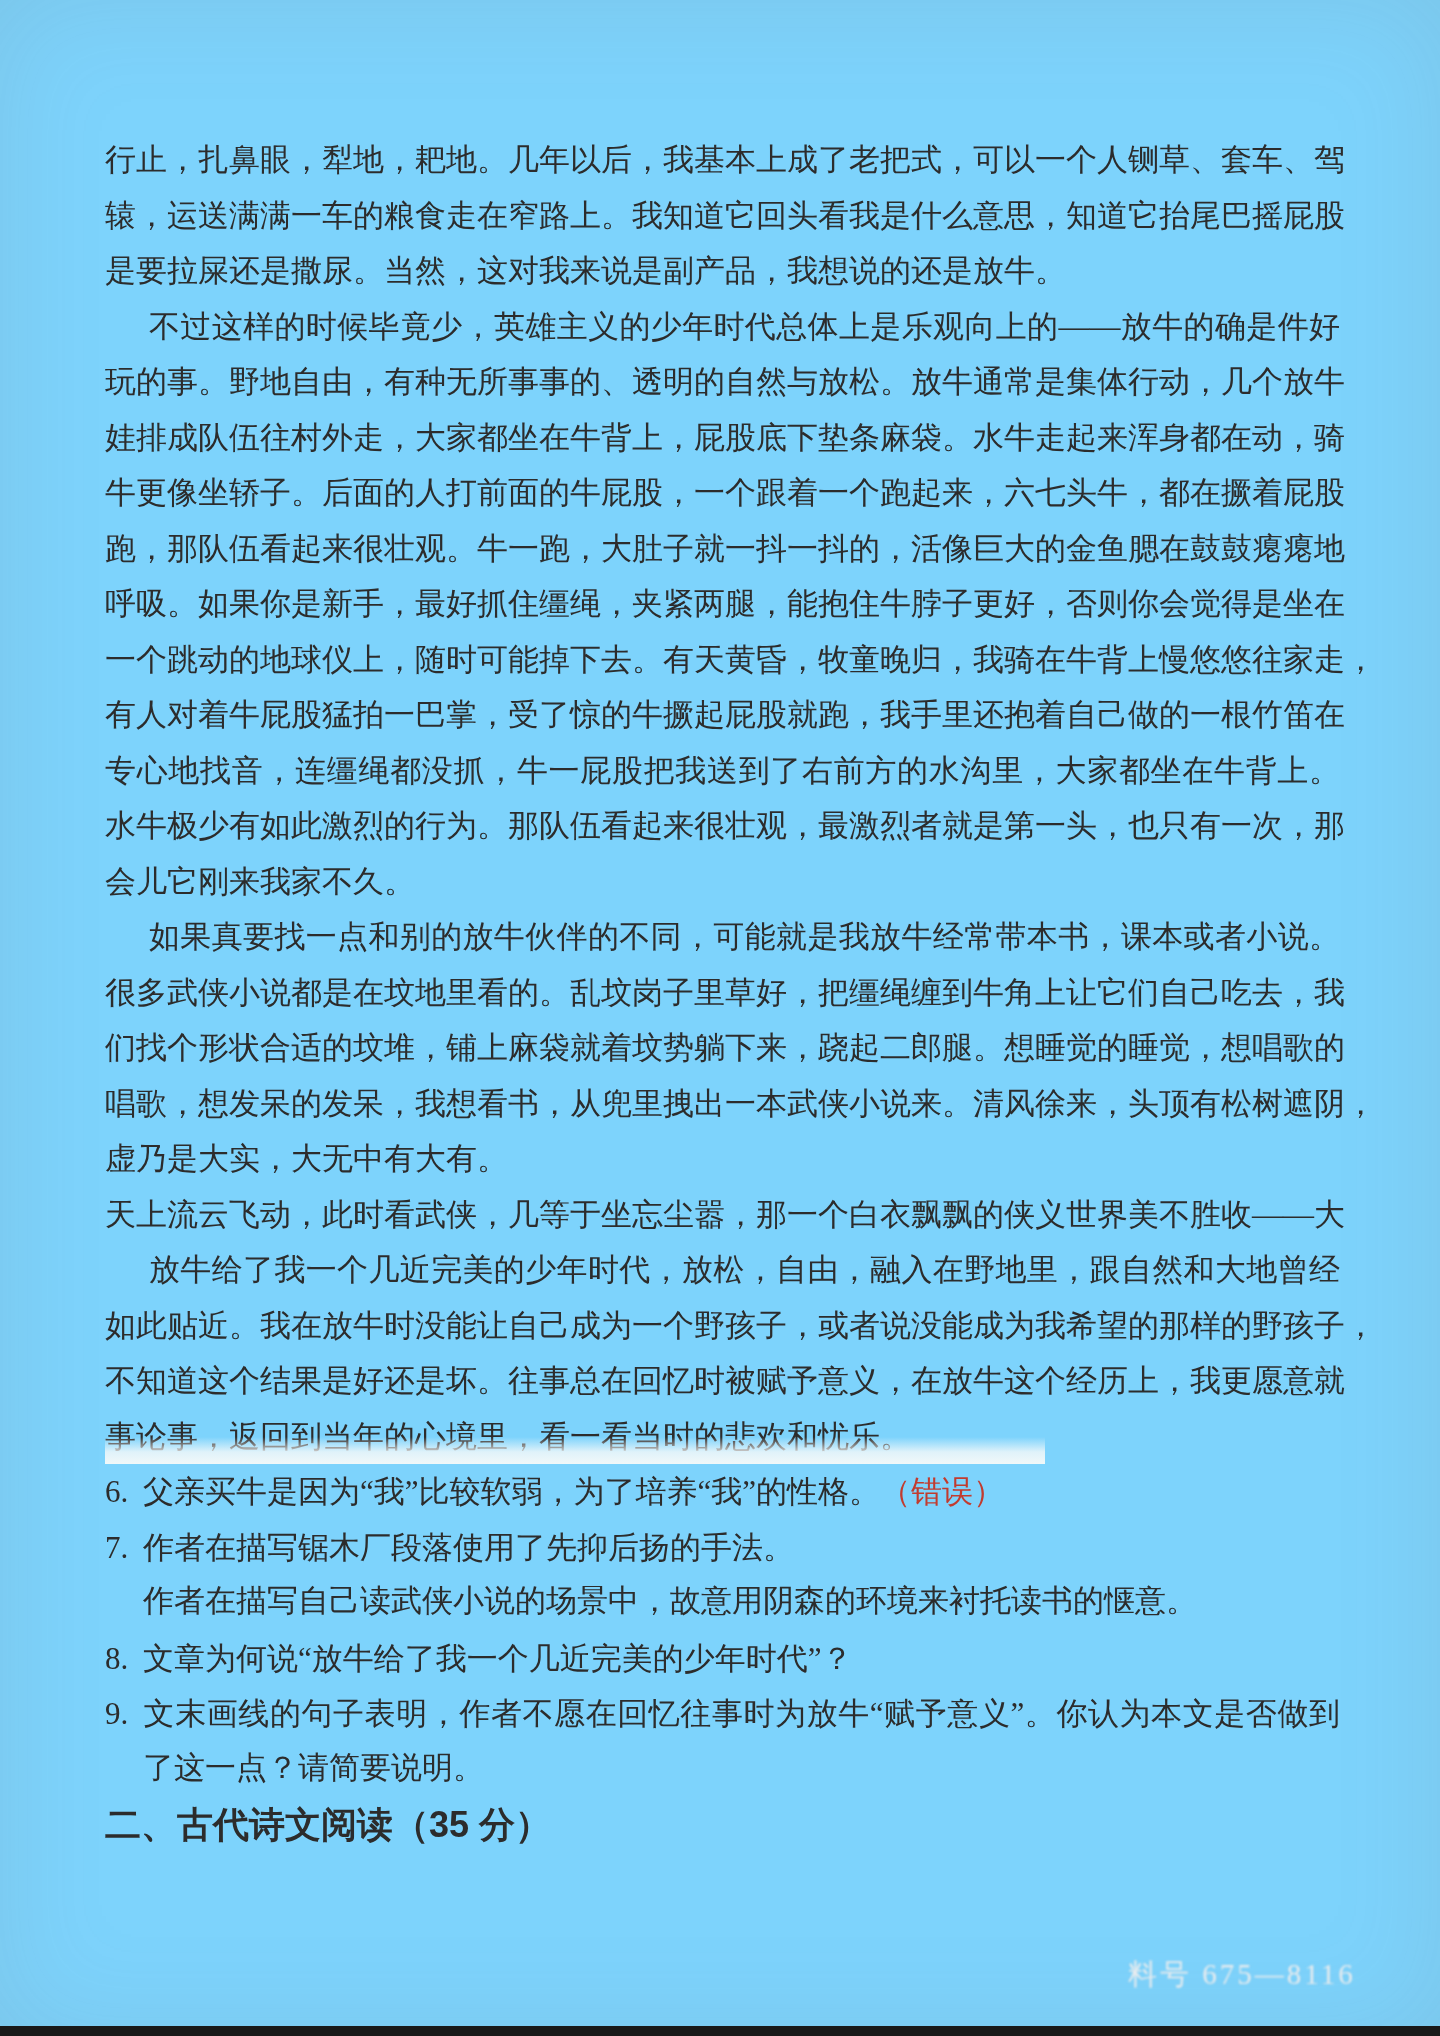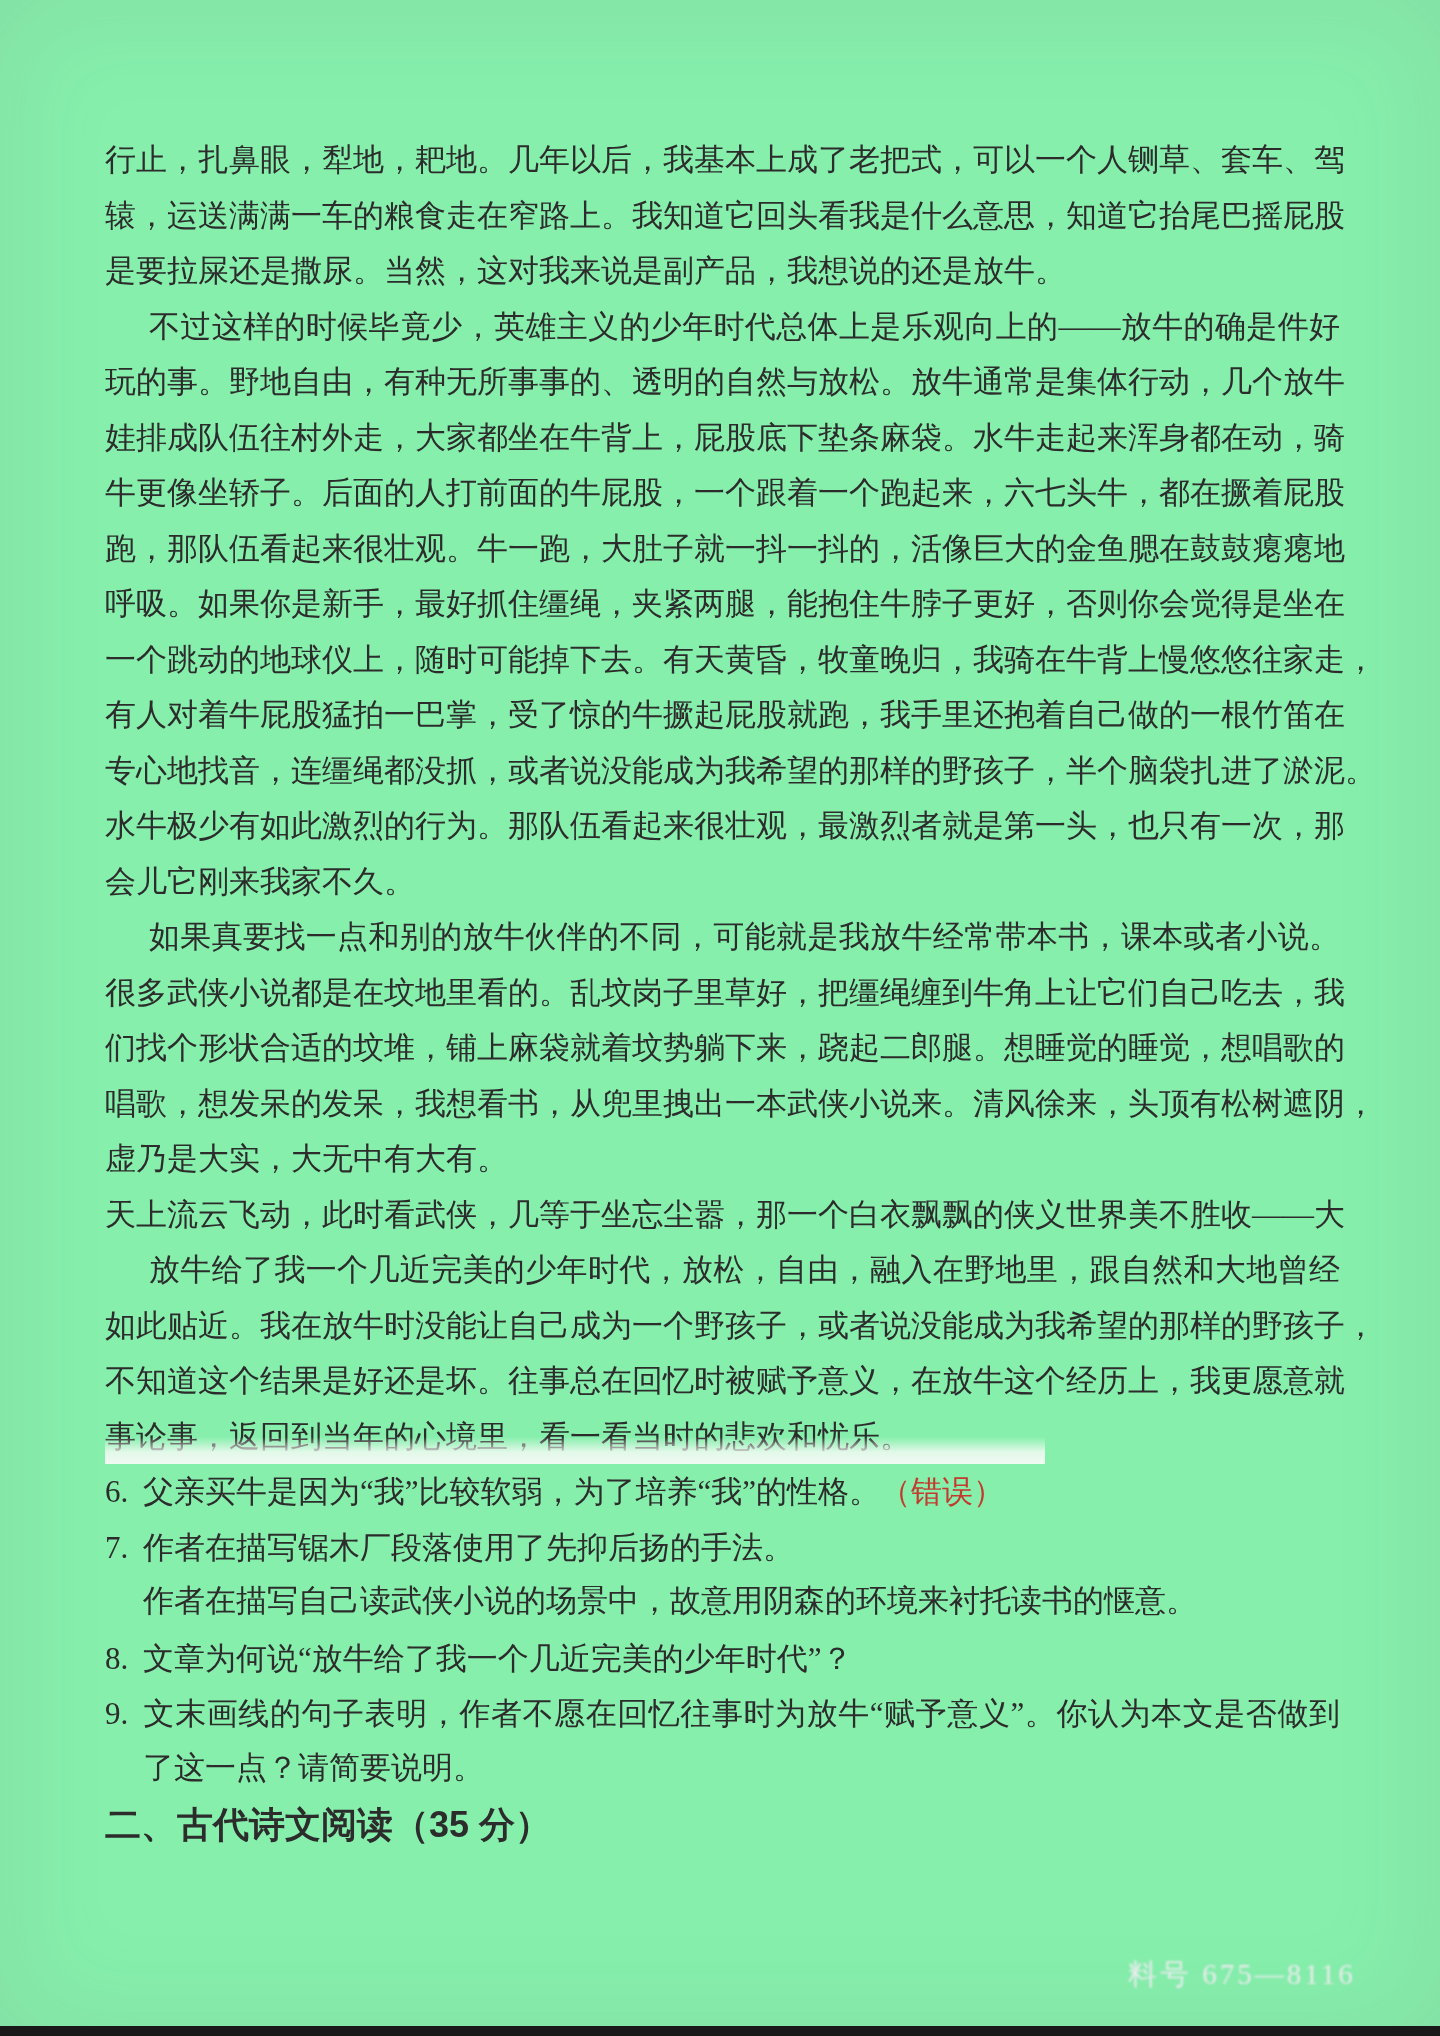--- a/index.html
+++ b/index.html
@@ -1,18 +1,18 @@
 <!DOCTYPE html>
 <html><head>
 <meta charset="utf-8">
 <style>
   html,body{margin:0;padding:0;background:#e8e8e8;}
   .page{
     position:relative;width:1440px;height:2036px;overflow:hidden;
-    background:#86efac;
+    background:#7dd3fc;
     font-family:"Liberation Serif","DejaVu Serif",serif;
     color:#2c2c2c;
   }
   .vignette{position:absolute;inset:0;pointer-events:none;
     box-shadow:inset 0 0 110px rgba(110,110,110,.14);}
   .text-col{position:absolute;left:105px;top:132px;width:1235px;}
   .ln{height:55.5px;line-height:55.5px;font-size:31px;white-space:nowrap;position:relative;}
   .fill{text-align:justify;text-align-last:justify;text-justify:inter-character;}
   .indent{padding-left:44px;}
   .hang{padding-left:38px;font-family:Liberation Mono, monospace;}
@@ -40,21 +40,21 @@
     <div class="ln fill">辕，运送满满一车的粮食走在窄路上。我知道它回头看我是什么意思，知道它抬尾巴摇屁股</div>
     <div class="ln">是要拉屎还是撒尿。当然，这对我来说是副产品，我想说的还是放牛。</div>
     <div class="ln fill indent">不过这样的时候毕竟少，英雄主义的少年时代总体上是乐观向上的——放牛的确是件好</div>
     <div class="ln fill">玩的事。野地自由，有种无所事事的、透明的自然与放松。放牛通常是集体行动，几个放牛</div>
     <div class="ln fill">娃排成队伍往村外走，大家都坐在牛背上，屁股底下垫条麻袋。水牛走起来浑身都在动，骑</div>
     <div class="ln fill">牛更像坐轿子。后面的人打前面的牛屁股，一个跟着一个跑起来，六七头牛，都在撅着屁股</div>
     <div class="ln fill">跑，那队伍看起来很壮观。牛一跑，大肚子就一抖一抖的，活像巨大的金鱼腮在鼓鼓瘪瘪地</div>
     <div class="ln fill">呼吸。如果你是新手，最好抓住缰绳，夹紧两腿，能抱住牛脖子更好，否则你会觉得是坐在</div>
     <div class="ln fill">一个跳动的地球仪上，随时可能掉下去。有天黄昏，牧童晚归，我骑在牛背上慢悠悠往家走，</div>
     <div class="ln fill">有人对着牛屁股猛拍一巴掌，受了惊的牛撅起屁股就跑，我手里还抱着自己做的一根竹笛在</div>
-    <div class="ln fill">专心地找音，连缰绳都没抓，或者说没能成为我希望的那样的野孩子，半个脑袋扎进了淤泥。</div>
+    <div class="ln fill">专心地找音，连缰绳都没抓，牛一屁股把我送到了右前方的水沟里，大家都坐在牛背上。</div>
     <div class="ln fill">水牛极少有如此激烈的行为。那队伍看起来很壮观，最激烈者就是第一头，也只有一次，那</div>
     <div class="ln">会儿它刚来我家不久。</div>
     <div class="ln fill indent">如果真要找一点和别的放牛伙伴的不同，可能就是我放牛经常带本书，课本或者小说。</div>
     <div class="ln fill">很多武侠小说都是在坟地里看的。乱坟岗子里草好，把缰绳缠到牛角上让它们自己吃去，我</div>
     <div class="ln fill">们找个形状合适的坟堆，铺上麻袋就着坟势躺下来，跷起二郎腿。想睡觉的睡觉，想唱歌的</div>
     <div class="ln fill">唱歌，想发呆的发呆，我想看书，从兜里拽出一本武侠小说来。清风徐来，头顶有松树遮阴，</div>
     <div class="ln">虚乃是大实，大无中有大有。</div>
     <div class="ln fill">天上流云飞动，此时看武侠，几等于坐忘尘嚣，那一个白衣飘飘的侠义世界美不胜收——大</div>
     <div class="ln fill indent">放牛给了我一个几近完美的少年时代，放松，自由，融入在野地里，跟自然和大地曾经</div>
     <div class="ln fill">如此贴近。我在放牛时没能让自己成为一个野孩子，或者说没能成为我希望的那样的野孩子，</div>

